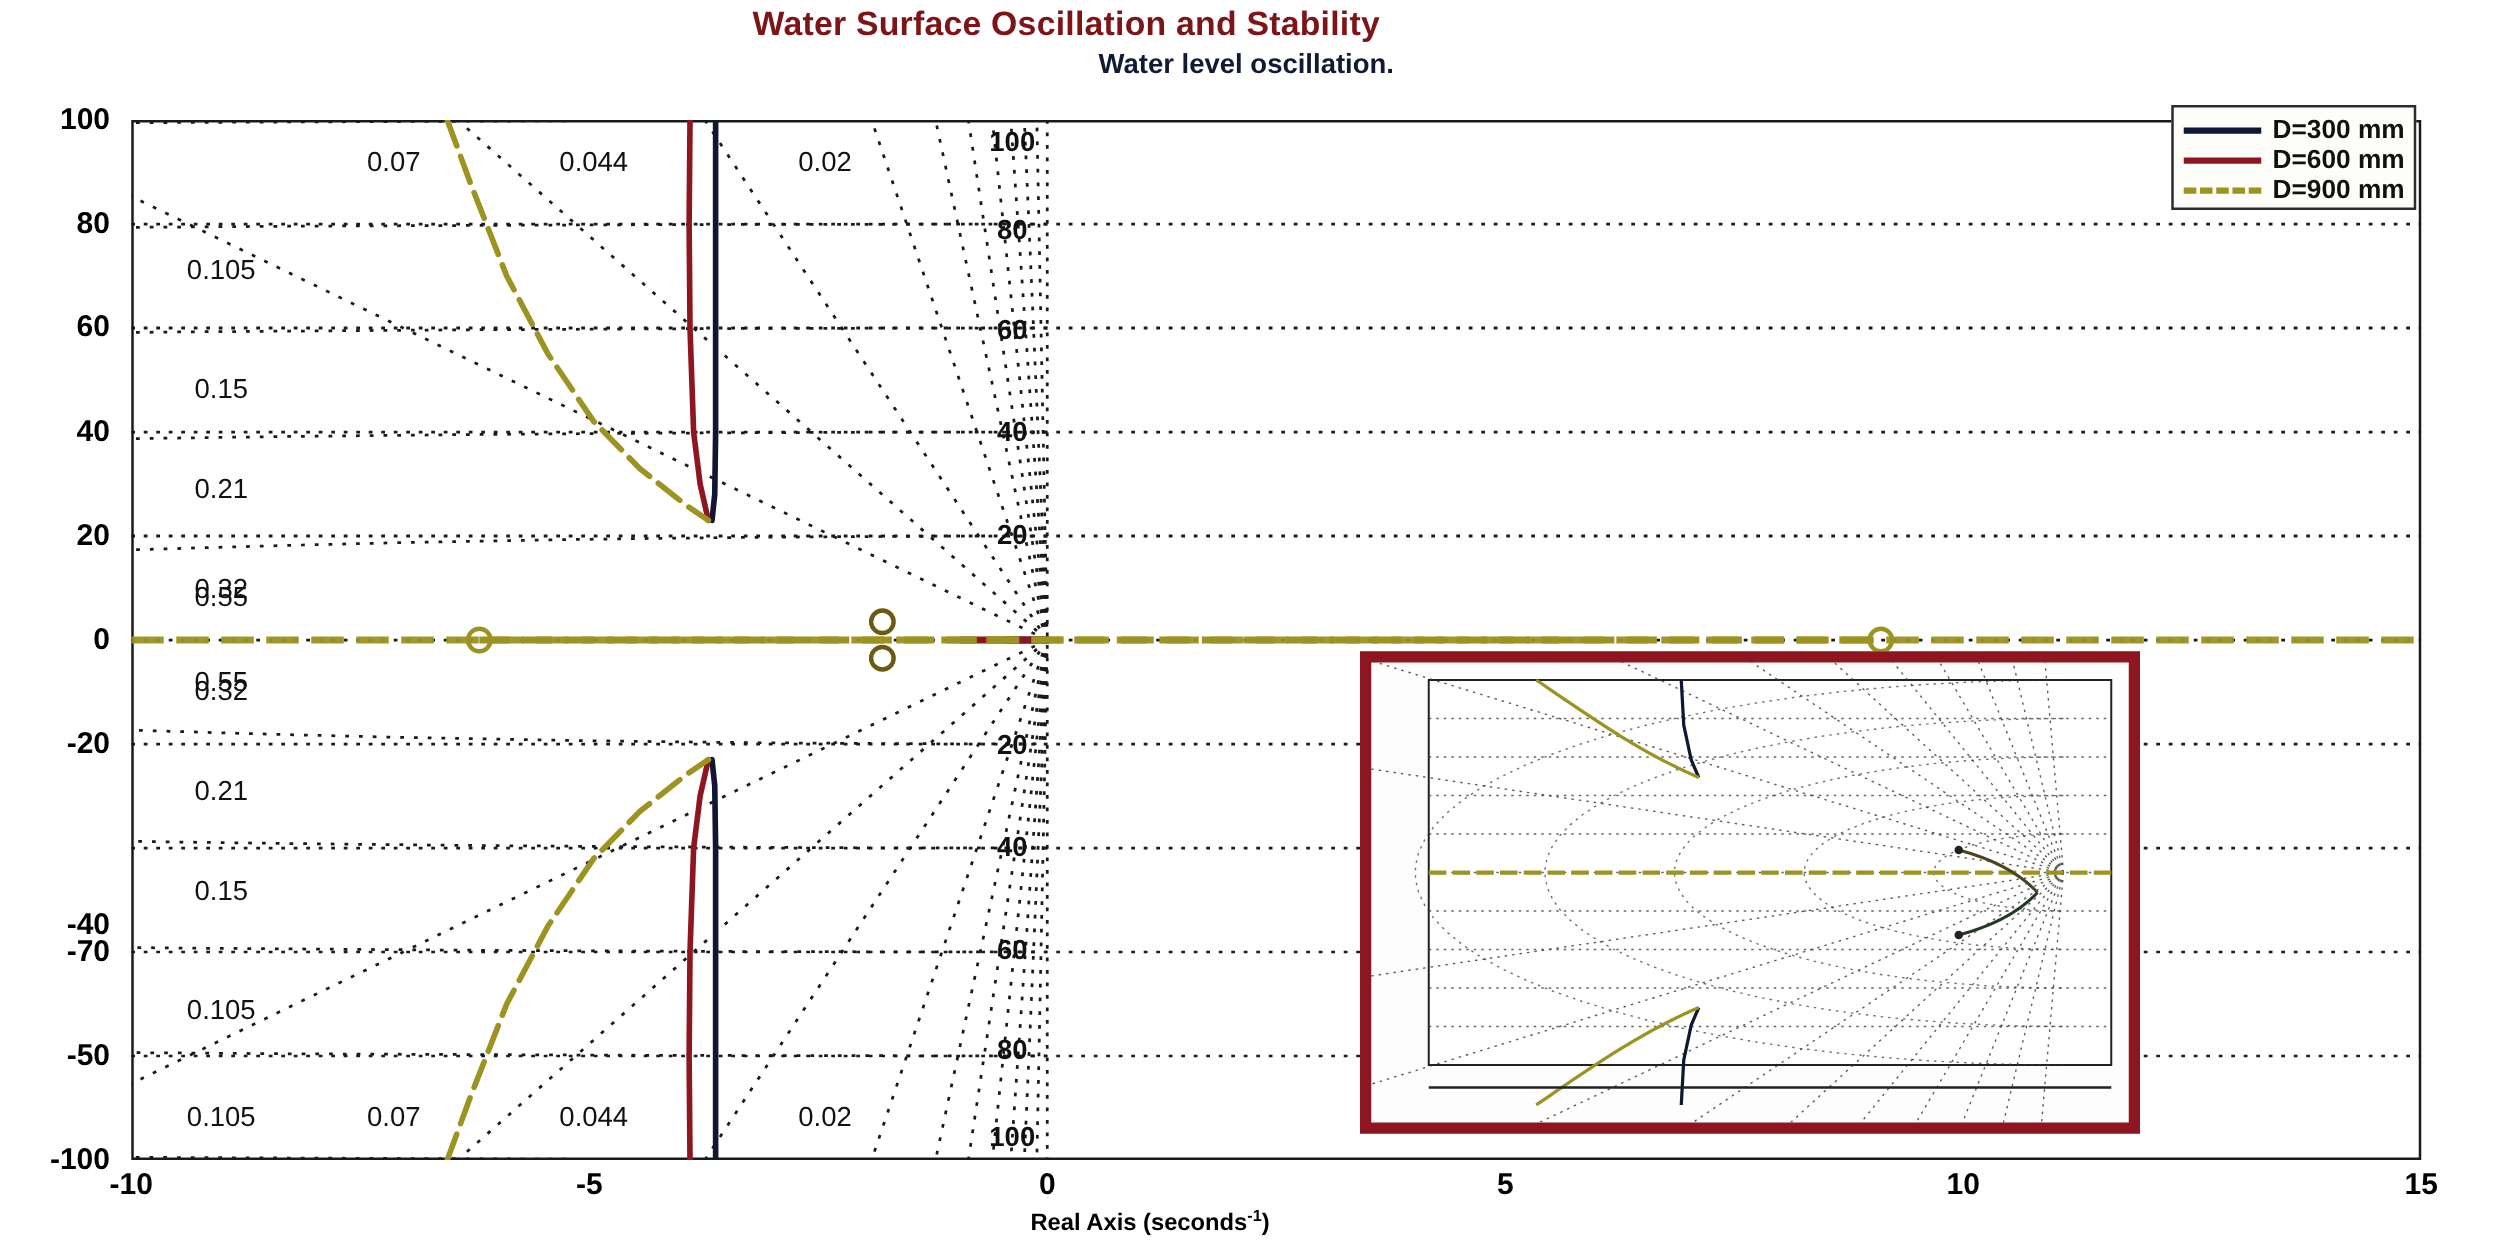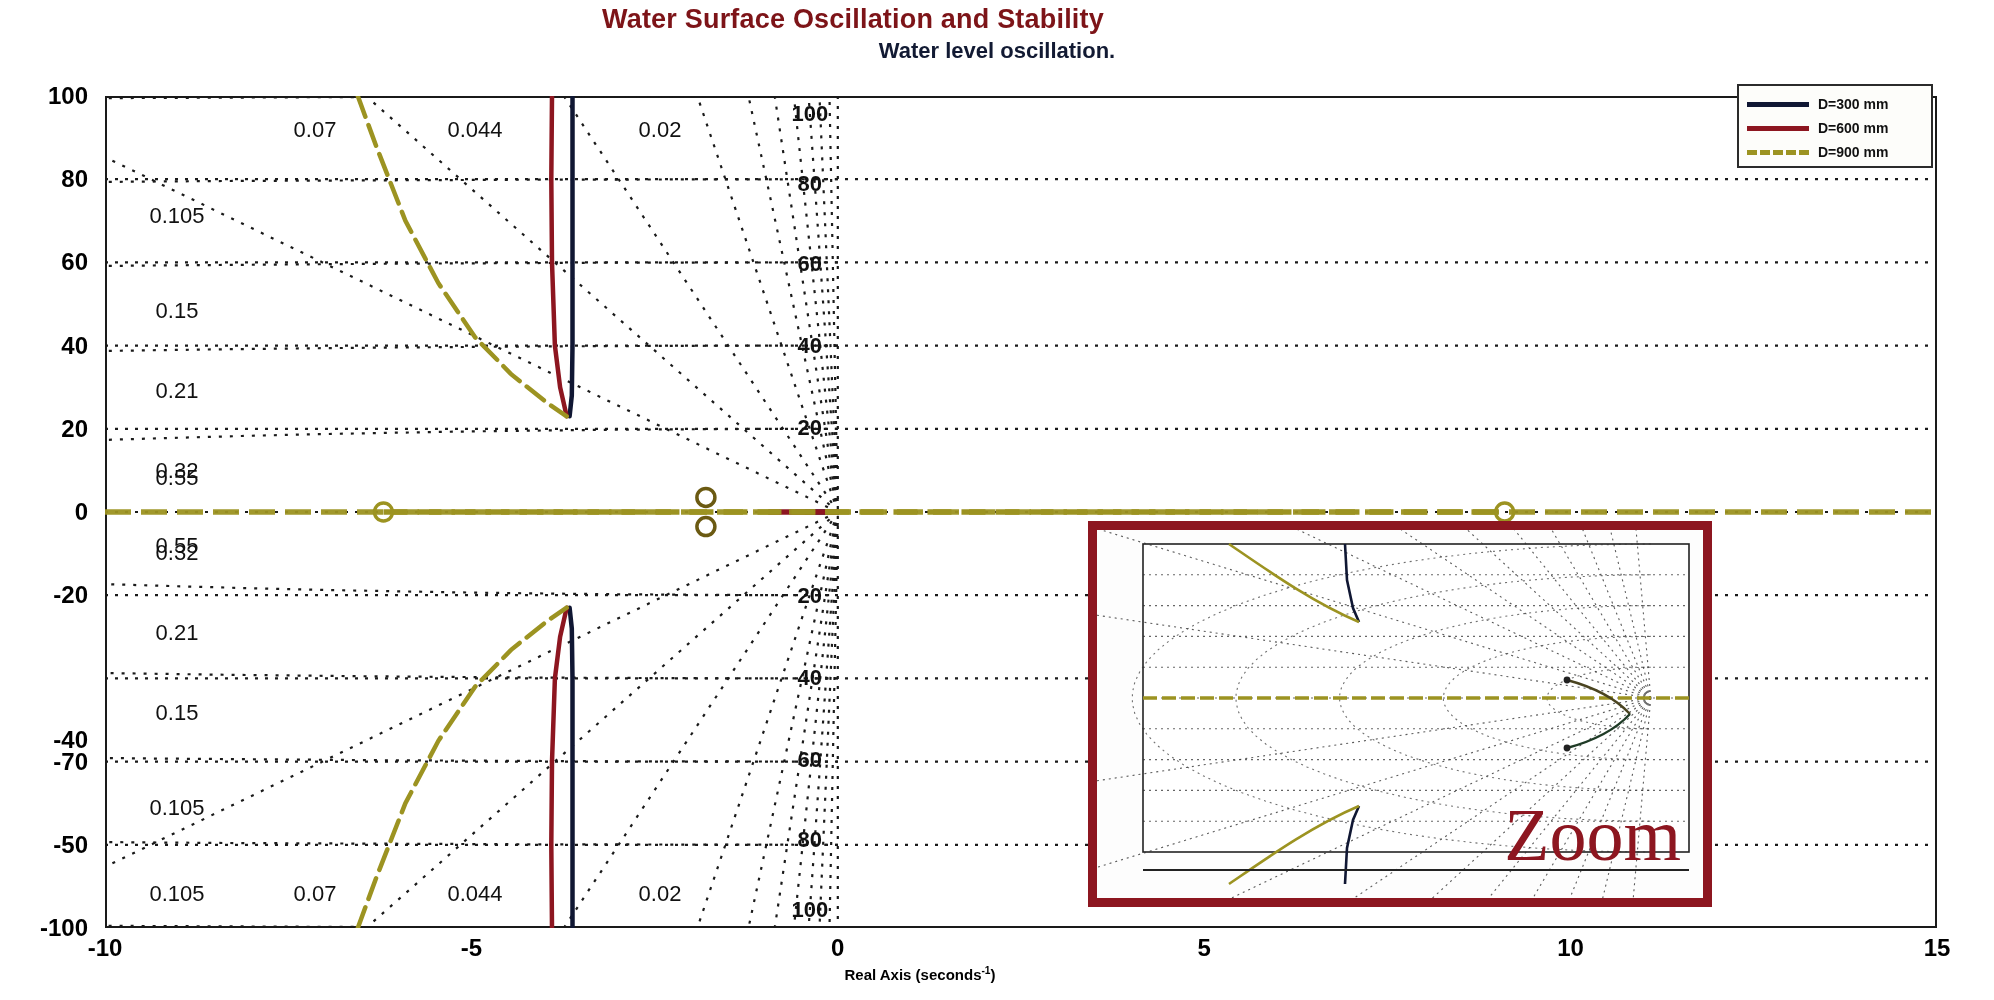--- a/index.html
+++ b/index.html
@@ -23,37 +23,37 @@
         font-size:24px;font-weight:bold;text-align:right;white-space:nowrap;}
   #ylabels{position:absolute;left:0px;top:96px;width:96px;height:832px;}
   .xlab{position:absolute;top:0;transform:translateX(-50%);
         font-size:24px;font-weight:bold;white-space:nowrap;}
   #xlabels{position:absolute;left:105px;top:934px;width:1832px;height:34px;}
 
   #ytitle{position:absolute;left:-8px;top:512px;width:420px;
           transform:rotate(-90deg);transform-origin:center center;
           text-align:center;font-size:23px;font-weight:bold;}
   #xtitle{position:absolute;left:0;top:965px;width:1840px;text-align:center;
-          font-size:15px;font-weight:bold;}
+          font-size:19px;font-weight:bold;}
   sup{font-size:.68em;vertical-align:super;}
 
   
   .dlab{position:absolute;font-size:22px;font-weight:normal;color:#111;
         white-space:nowrap;transform:translate(-50%,-50%);}
   .wlab{position:absolute;font-size:22px;font-weight:bold;color:#111;
         white-space:nowrap;transform:translate(-50%,-50%);}
 
   
   #legend{position:absolute;left:1737px;top:84px;width:196px;height:84px;
           border:2px solid #2b2b2b;background:#fdfdfa;box-sizing:border-box;
           padding:6px 8px;}
   .leg-row{display:flex;align-items:center;height:24px;}
   .leg-swatch{width:62px;height:0;border-top-width:5px;border-top-style:solid;
               margin-right:9px;flex:none;}
-  .leg-text{font-size:14px;font-weight:bold;color:#111;white-space:nowrap;}
+  .leg-text{font-size:21px;font-weight:bold;color:#111;white-space:nowrap;}
 
   
   #inset{position:absolute;left:1088px;top:521px;width:624px;height:386px;
          border:9px solid #8d1620;background:#fdfdfd;box-sizing:border-box;}
   #inset-inner{position:absolute;left:0;top:0;width:100%;height:100%;}
   #zoomword{position:absolute;right:22px;bottom:26px;font-size:74px;
             color:#8d1620;font-family:"Liberation Serif",serif;line-height:1;}
 </style>
 </head>
 <body>
@@ -231,14 +231,13 @@
       <path d="M 248 14 L 250 50 L 256 78 L 262 92" fill="none" stroke="#101733" stroke-width="2.6"></path>
       <path d="M 248 354 L 250 318 L 256 290 L 262 276" fill="none" stroke="#101733" stroke-width="2.6"></path>
       <path d="M 132 14 C 170 40 215 72 262 92" fill="none" stroke="#9c9321" stroke-width="2.6"></path>
       <path d="M 132 354 C 170 328 215 296 262 276" fill="none" stroke="#9c9321" stroke-width="2.6"></path>
       <path d="M 470 150 C 500 158 520 170 533 184" fill="none" stroke="#4a4420" stroke-width="2.4"></path>
       <path d="M 470 218 C 500 210 520 198 533 184" fill="none" stroke="#1f3b26" stroke-width="2.4"></path>
       <circle cx="470" cy="150" r="3.4" fill="#222"></circle>
       <circle cx="470" cy="218" r="3.4" fill="#222"></circle>
       <line x1="46" y1="340" x2="592" y2="340" stroke="#222" stroke-width="2"></line>
     </svg>
-  <div id="zoomword">Zoom</div>
 </div>
 
 </body></html>

